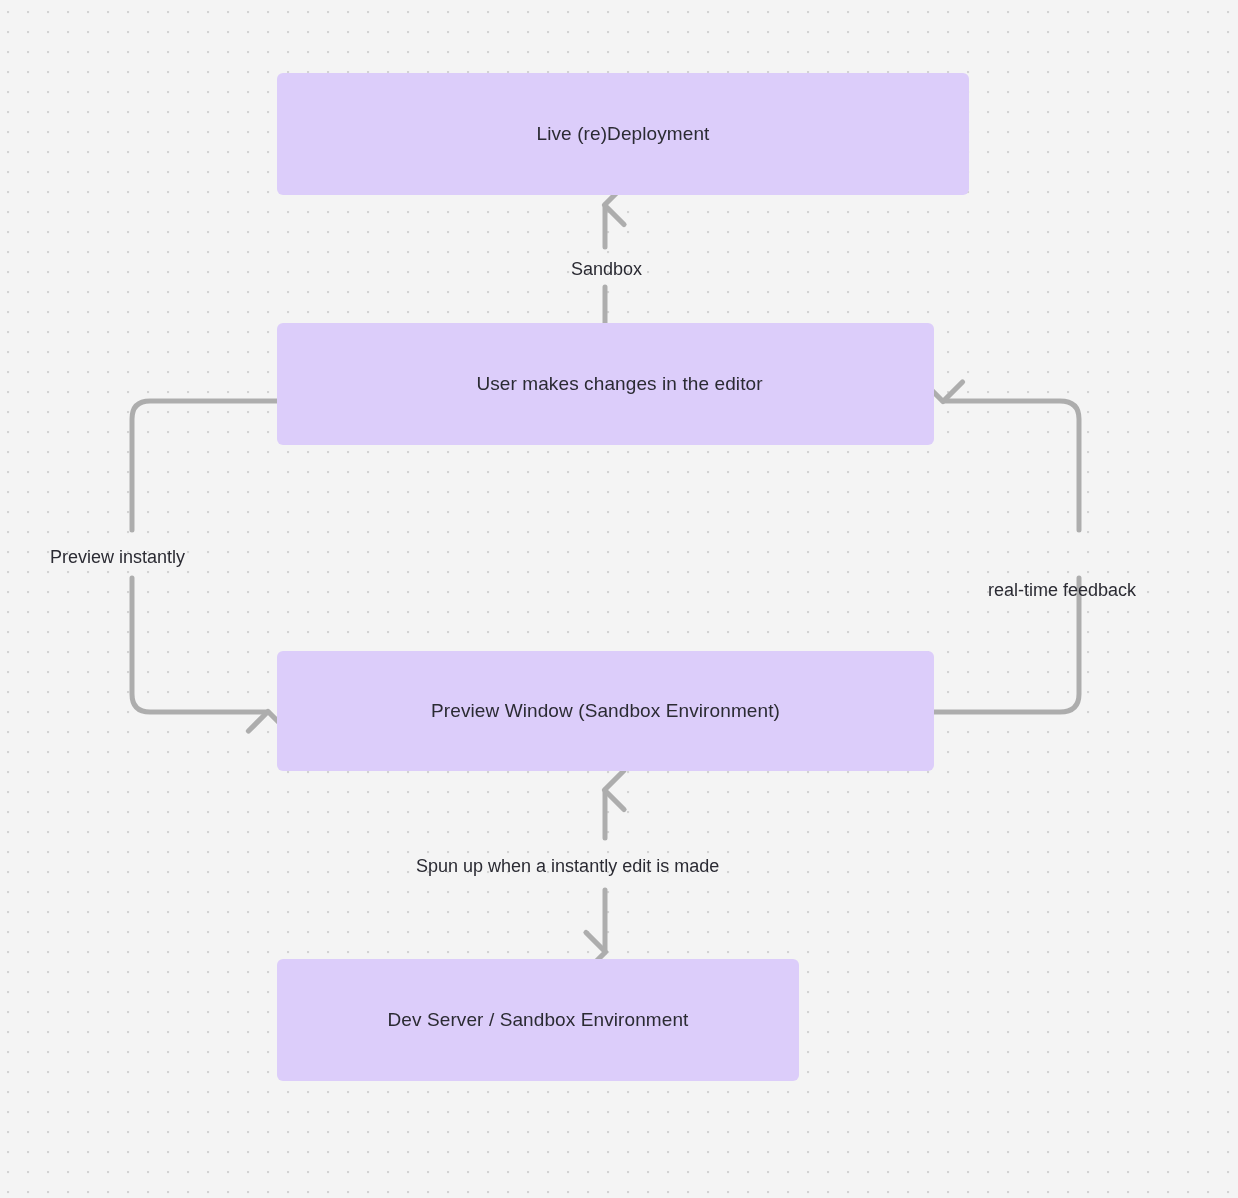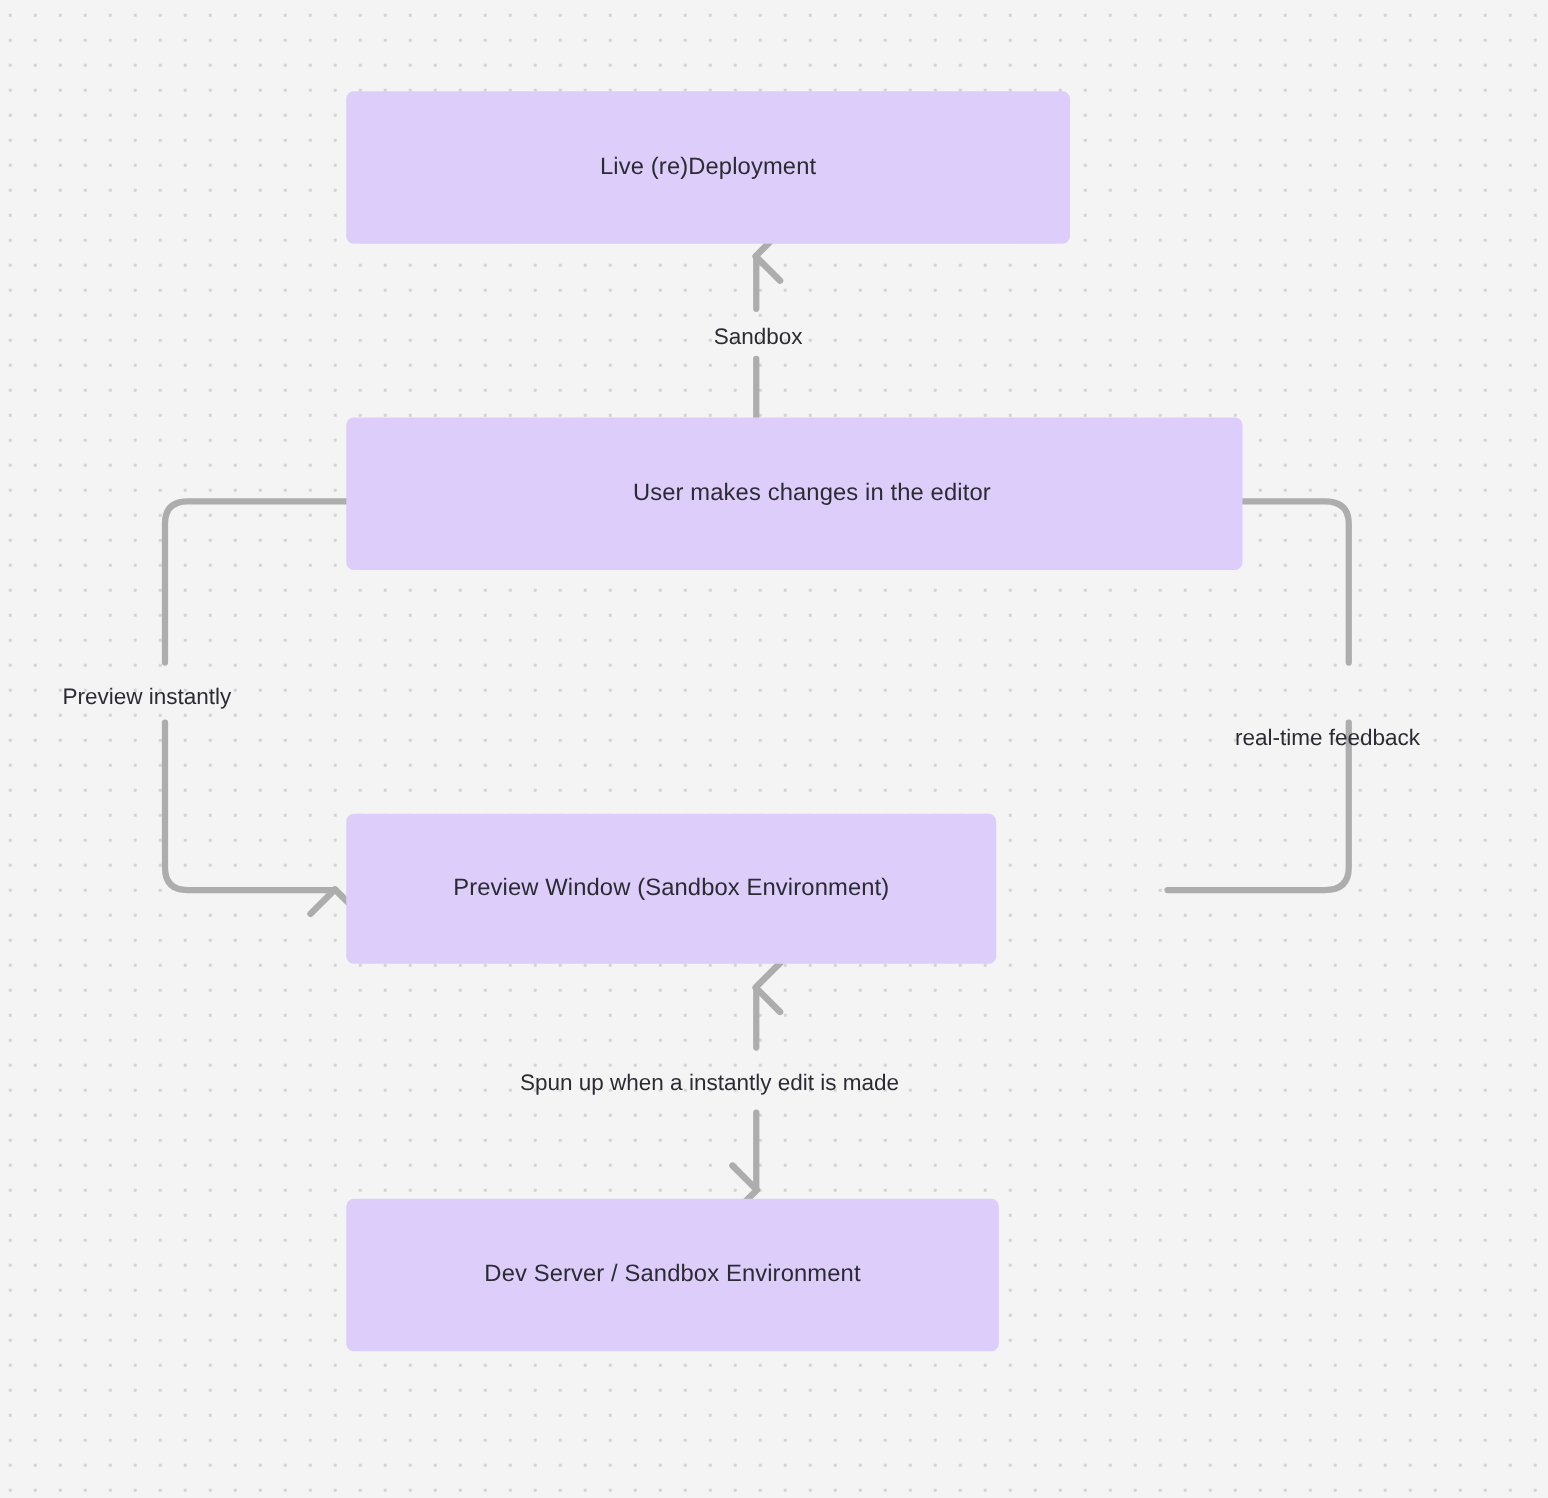--- a/index.html
+++ b/index.html
@@ -44,23 +44,23 @@
   }
   .node-label {
     color: #2b2b33;
     font-size: 19px;
     line-height: 1.2;
     letter-spacing: 0.1px;
     text-align: center;
     white-space: nowrap;
   }
 
-  #node-live      { left: 277px; top: 73px;   width: 579px; height: 122px; }
-  #node-user      { left: 277px; top: 334px;  width: 717px; height: 122px; padding-left: 28px; }
-  #node-preview   { left: 277px; top: 651px;  width: 520px; height: 120px; }
+  #node-live      { left: 277px; top: 73px;   width: 692px; height: 122px; }
+  #node-user      { left: 277px; top: 323px;  width: 657px; height: 122px; padding-left: 28px; }
+  #node-preview   { left: 277px; top: 651px;  width: 657px; height: 120px; }
   #node-dev       { left: 277px; top: 959px;  width: 522px; height: 122px; }
 
   .edge-label {
     position: absolute;
     color: #2b2b33;
     font-size: 18px;
     line-height: 1.2;
     white-space: nowrap;
   }
   #label-publish      { left: 571px;  top: 259px; }

